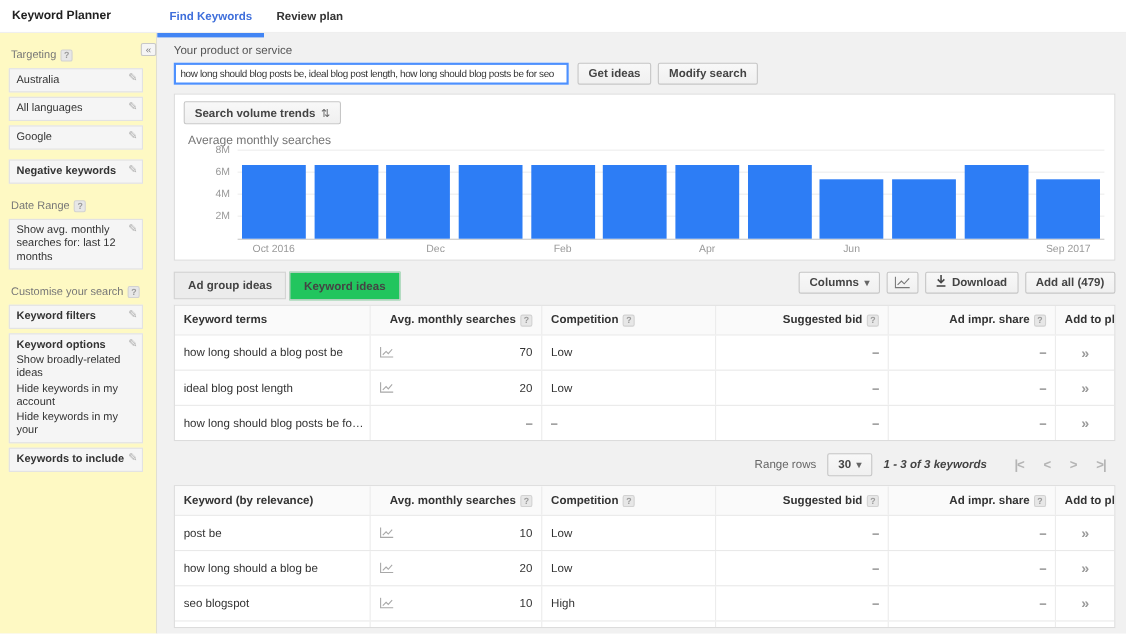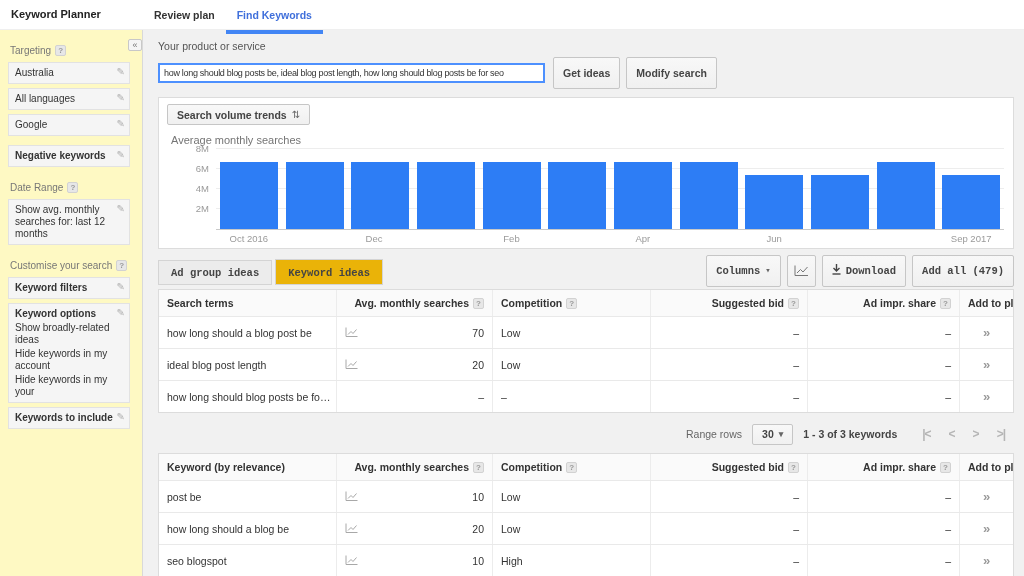--- a/index.html
+++ b/index.html
@@ -34,42 +34,42 @@
   .side-box.gap { margin-top: 9px; }
   .sub-line { margin-top: 2px; font-size: 10px; color: #333; }
   .pencil { position: absolute; top: 3px; right: 4px; font-size: 10px; color: #b0b0b0; }
   .qmark { display: inline-block; width: 11px; height: 11px; background: #e7e7e7; border: 1px solid #d2d2d2;
     border-radius: 2px; color: #999; font-size: 8px; line-height: 9px; text-align: center; font-weight: bold;
     cursor: pointer; flex: none; }
   
   .search-area { padding: 10px 0 0 15px; }
   .search-label { font-size: 10.5px; color: #555; margin-bottom: 5px; }
   .search-row { display: flex; align-items: center; }
-  .search-input { width: 387px; height: 20px; border: 2px solid #4d90fe; background: #fff; font-family: inherit;
+  .search-input { width: 359px; height: 20px; border: 2px solid #4d90fe; background: #fff; font-family: inherit;
     font-size: 9px; letter-spacing: -0.3px; color: #333; padding: 0 4px; outline: none; margin-right: 8px; }
   .btn { display: inline-flex; align-items: center; gap: 5px; background: linear-gradient(#f8f8f8, #f0f0f0);
     border: 1px solid #c6c6c6; border-radius: 2px; font-family: inherit; font-size: 10.5px; font-weight: bold;
-    color: #444; padding: 0 9px; height: 32px; cursor: pointer; white-space: nowrap; }
+    color: #444; padding: 0 9px; height: 20px; cursor: pointer; white-space: nowrap; }
   .btn + .btn { margin-left: 6px; }
   
   .chart-panel { margin: 8px 10px 0 15px; height: 152px; background: #fff; border: 1px solid #dcdcdc; position: relative; }
   .svt-btn { margin: 6px 0 0 8px; height: 21px; }
   .sort-icon { font-size: 10px; color: #666; font-weight: normal; }
   .avg-label { margin: 9px 0 0 12px; font-size: 11px; color: #757575; }
   .plot { position: absolute; left: 57px; right: 9px; top: 45px; bottom: 18px; border-bottom: 1px solid #c9c9c9; }
   .gridline { position: absolute; left: 0; right: 0; height: 1px; background: #ededed; }
   .ytick { position: absolute; left: -37px; width: 30px; text-align: right; font-size: 9.5px; color: #9a9a9a; }
   .bar { position: absolute; bottom: 0; }
   .xtick { position: absolute; top: 100%; margin-top: 4px; width: 80px; text-align: center; font-size: 9.5px; color: #9a9a9a; }
   
-  .results-toolbar { margin: 10px 10px 4px 15px; display: flex; align-items: center; height: 26px; font-family: Liberation Mono, monospace; }
+  .results-toolbar { margin: 10px 10px 4px 15px; display: flex; align-items: flex-start; height: 26px; }
   .result-tab { padding: 0 12px; line-height: 24px; height: 25px; font-size: 10.5px; font-weight: bold; color: #444;
     background: #ececec; border: 1px solid #d4d4d4; cursor: pointer; }
   .result-tab + .result-tab { margin-left: 3px; }
-  .result-tab.active { background: #eab308; height: 26px; line-height: 26px; }
+  .result-tab.active { background: #22c55e; height: 26px; line-height: 26px; }
   .toolbar-spacer { flex: 1; }
   .results-toolbar .btn { margin-bottom: 3px; }
   .caret { font-size: 9px; color: #666; }
   .icon-btn { padding: 0 6px; }
   
   .table-panel { margin: 0 10px 0 15px; background: #fff; border: 1px solid #dcdcdc; overflow: hidden; }
   .table-panel.second { margin-top: 6px; }
   .trow { display: grid; grid-template-columns: 177px 156px 158px 157px 152px 1fr; }
   .trow > div { display: flex; align-items: center; padding: 0 8px; font-size: 10.5px; color: #333;
     border-left: 1px solid #ececec; min-width: 0; overflow: hidden; white-space: nowrap; }
@@ -82,32 +82,32 @@
   .cell-center { justify-content: center; }
   .trend-icon { display: inline-flex; cursor: pointer; }
   .cell-val { margin-left: auto; }
   .add-kw { color: #9a9a9a; font-size: 13px; font-weight: bold; cursor: pointer; }
   .partial { height: 6px; border-top: 1px solid #e9e9e9; }
   .partial > div { height: 6px; }
   
   .pagination { margin: 8px 10px 0 15px; height: 26px; display: flex; justify-content: flex-end; align-items: center;
     font-size: 10.5px; color: #666; }
   .pagination .btn { margin: 0 10px; height: 21px; }
-  .pg-range { color: #444; font-weight: bold; margin-right: 16px; }
+  .pg-range { color: #444; font-weight: bold; margin-right: 16px; font-style: italic; }
   .pg-nav { color: #b5b5b5; font-weight: bold; font-size: 12px; margin: 0 9px; letter-spacing: -1px; cursor: pointer; }
 </style>
 </head>
 <body>
 
 <div class="app">
   <header class="app-header">
     <div class="app-title">Keyword Planner</div>
     <nav class="top-tabs">
+      <div class="top-tab active">Find Keywords</div>
       <div class="top-tab">Review plan</div>
-      <div class="top-tab active">Find Keywords</div>
     </nav>
   </header>
 
   <div class="main-wrap">
     <aside class="sidebar" id="sidebar">
         <div class="side-section">
           <div class="side-label">
             <span>Targeting</span>
             <span class="qmark">?</span>
           </div>
@@ -166,21 +166,21 @@
             <div class="bar" style="left: 200.833px; width: 58px; height: 67px; background: rgb(45, 125, 245);"></div>
             <div class="bar" style="left: 266.5px; width: 58px; height: 67px; background: rgb(45, 125, 245);"></div>
             <div class="bar" style="left: 332.167px; width: 58px; height: 67px; background: rgb(45, 125, 245);"></div>
             <div class="bar" style="left: 397.833px; width: 58px; height: 67px; background: rgb(45, 125, 245);"></div>
             <div class="bar" style="left: 463.5px; width: 58px; height: 67px; background: rgb(45, 125, 245);"></div>
             <div class="bar" style="left: 529.167px; width: 58px; height: 54px; background: rgb(45, 125, 245);"></div>
             <div class="bar" style="left: 594.833px; width: 58px; height: 54px; background: rgb(45, 125, 245);"></div>
             <div class="bar" style="left: 660.5px; width: 58px; height: 67px; background: rgb(45, 125, 245);"></div>
             <div class="bar" style="left: 726.167px; width: 58px; height: 54px; background: rgb(45, 125, 245);"></div>
             <div class="xtick" style="left: -7.16667px;">Oct 2016</div>
-            <div class="xtick" style="left: 118px;">Dec</div>
+            <div class="xtick" style="left: 140px;">Dec</div>
             <div class="xtick" style="left: 255.5px;">Feb</div>
             <div class="xtick" style="left: 386.833px;">Apr</div>
             <div class="xtick" style="left: 518.167px;">Jun</div>
             <div class="xtick" style="left: 715.167px;">Sep 2017</div>
           </div>
       </section>
 
       <div class="results-toolbar">
         <div class="result-tab">Ad group ideas</div>
         <div class="result-tab active">Keyword ideas</div>
@@ -205,21 +205,21 @@
               </svg>
           </span>
           <span>Download</span>
         </button>
         <button class="btn">Add all (479)</button>
       </div>
 
       <section class="table-panel" id="table-0">
           <div class="trow thead">
             <div>
-              <span>Search terms</span>
+              <span>Keyword terms</span>
             </div>
             <div class="cell-right">
               <span>Avg. monthly searches</span>
               <span class="qmark">?</span>
             </div>
             <div>
               <span>Competition</span>
               <span class="qmark">?</span>
             </div>
             <div class="cell-right">

